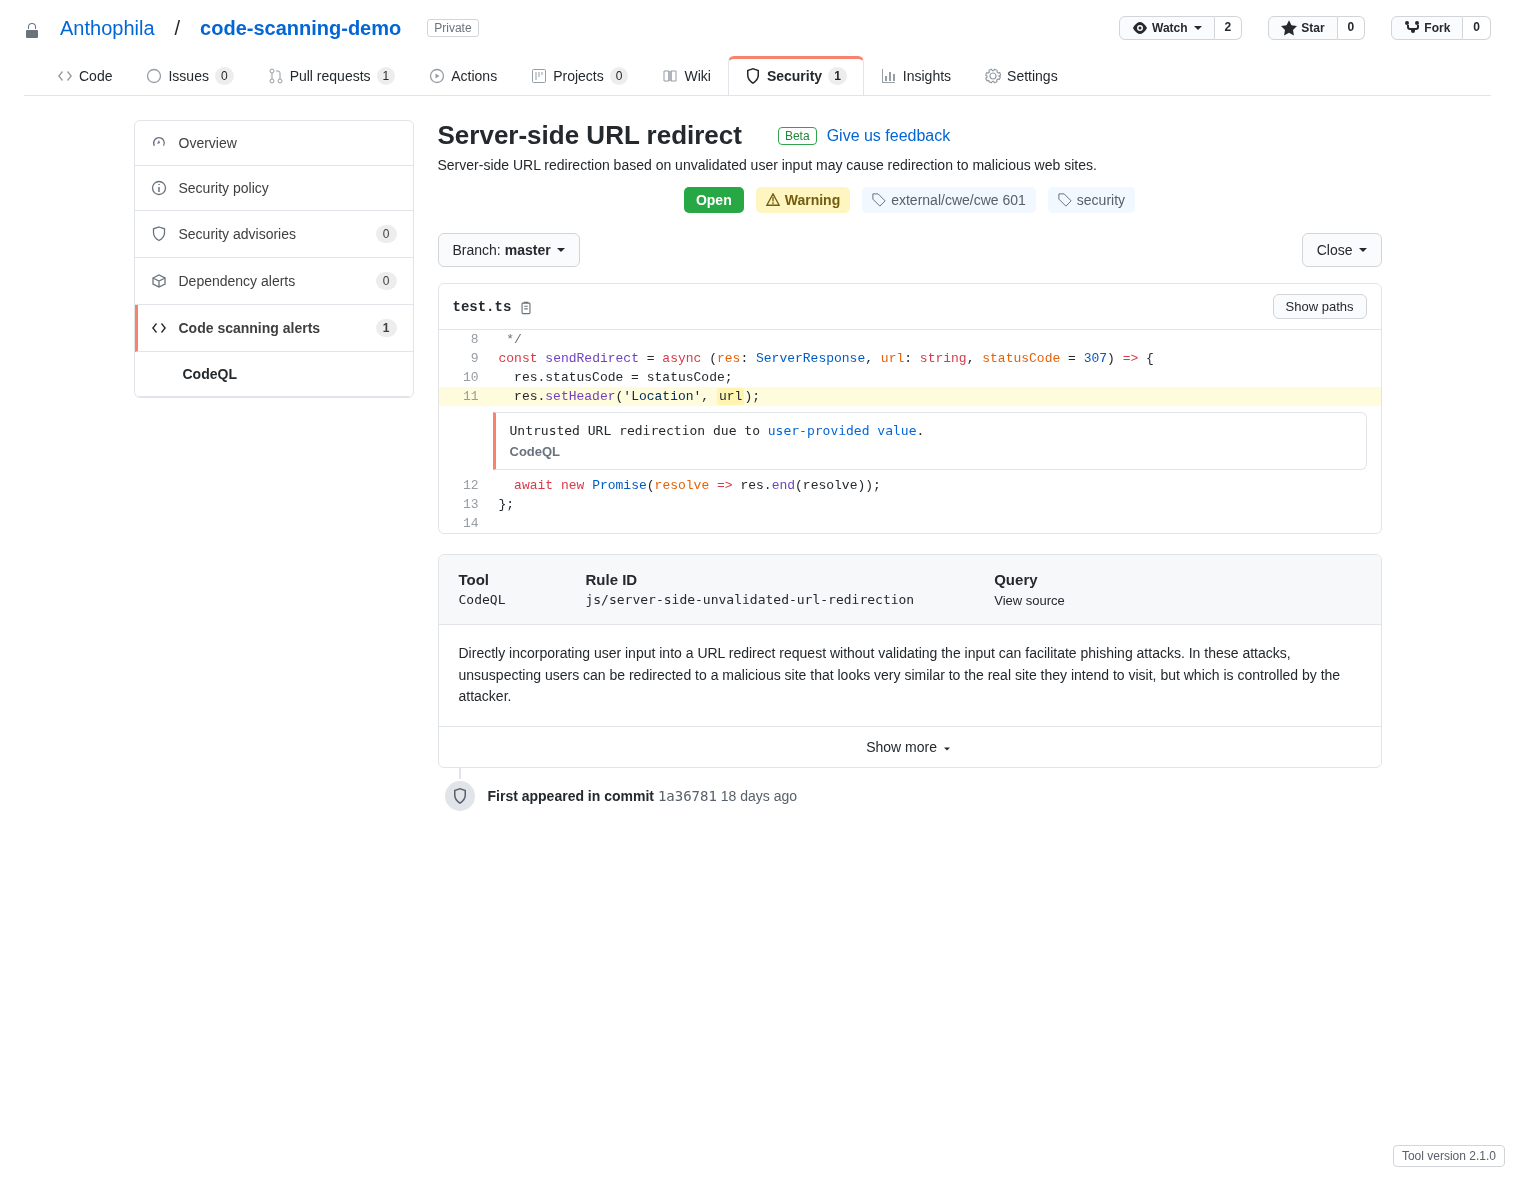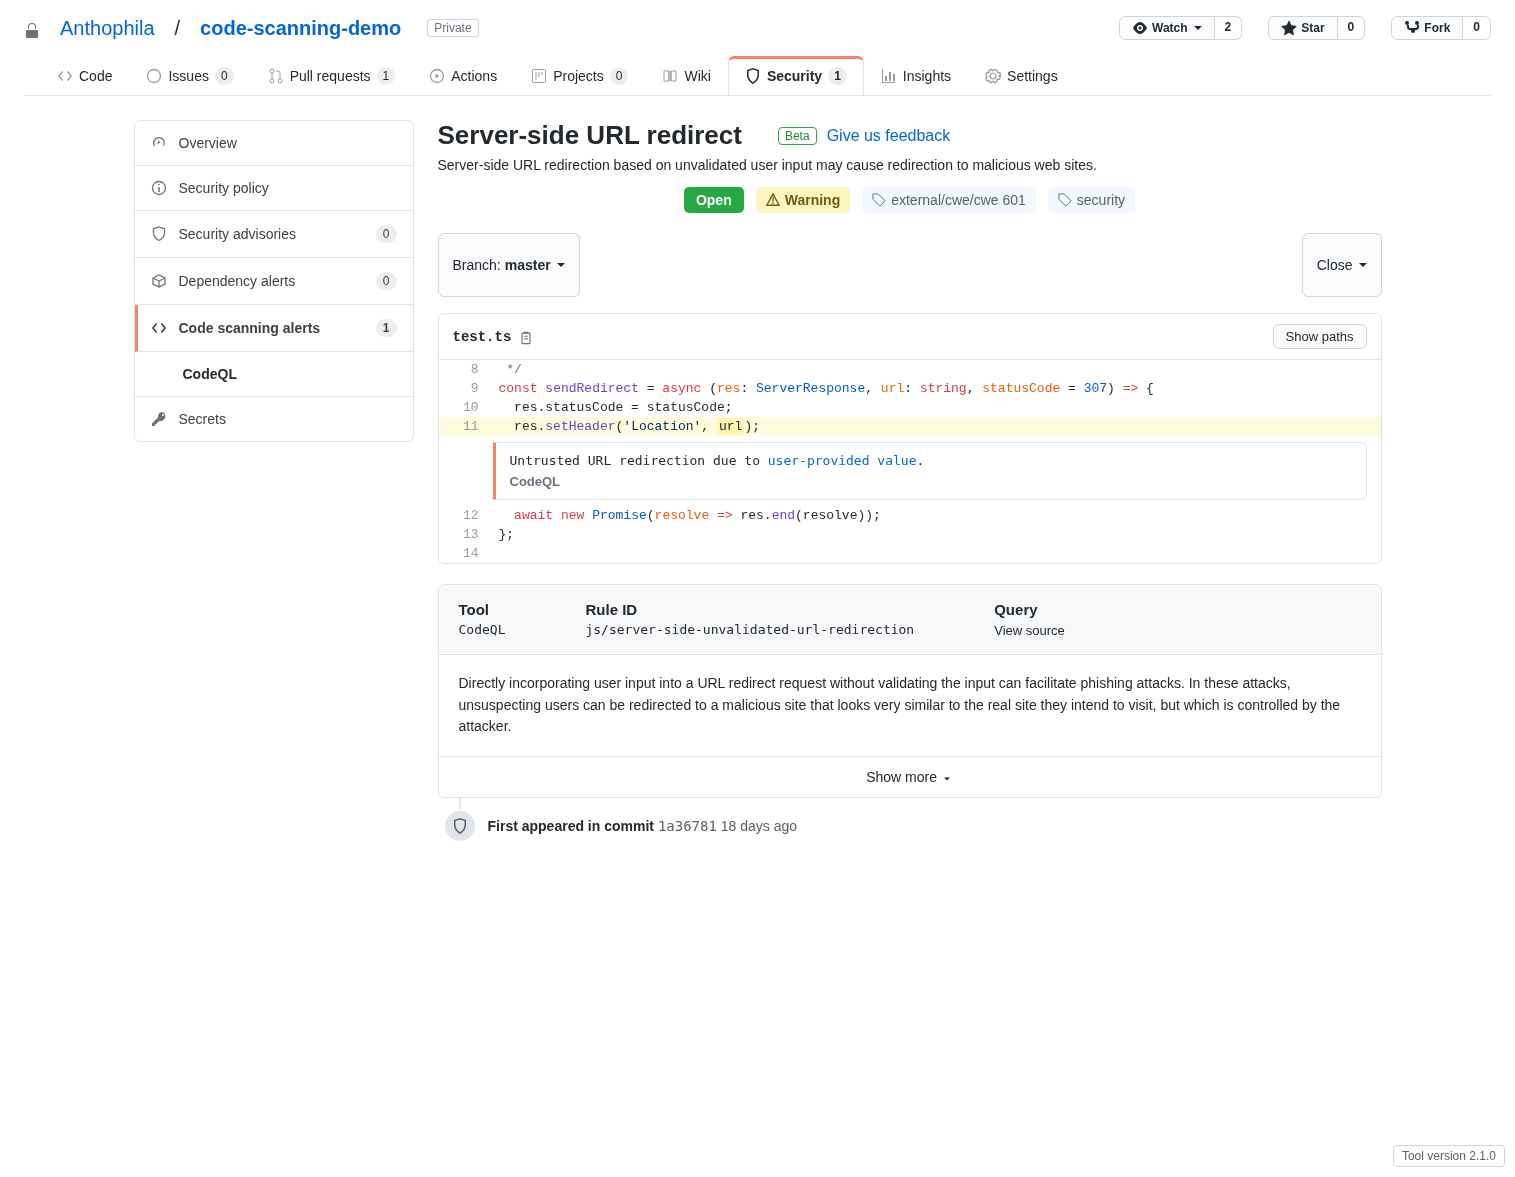--- a/index.html
+++ b/index.html
@@ -49,21 +49,21 @@
 .beta-badge { border: 1px solid #2ea44f; color: #22863a; border-radius: 4px; padding: 1px 6px; font-size: 12px; font-weight: 500; margin-left: 26px; }
 .feedback-link { font-size: 16px; }
 .alert-desc { color: #24292e; margin-bottom: 14px; }
 
 .labels-row { display: flex; gap: 12px; align-items: center; margin-bottom: 20px; justify-content: center; }
 .state-open { background: #28a745; color: #fff; padding: 5px 12px; border-radius: 5px; font-weight: 600; }
 .state-warning { background: #fff5c1; color: #735c0f; padding: 5px 10px; border-radius: 5px; font-weight: 600; display: flex; align-items: center; gap: 5px; }
 .tag-label { background: #f1f8ff; color: #586069; padding: 5px 10px; border-radius: 5px; display: flex; align-items: center; gap: 5px; }
 
 .toolbar-row { display: flex; justify-content: space-between; margin-bottom: 16px; }
-.btn { background: #fafbfc; border: 1px solid #d1d5da; border-radius: 6px; padding: 23px 14px; font-size: 14px; font-weight: 500; color: #24292e; cursor: pointer; display: inline-flex; align-items: center; gap: 4px; }
+.btn { background: #fafbfc; border: 1px solid #d1d5da; border-radius: 6px; padding: 8px 14px; font-size: 14px; font-weight: 500; color: #24292e; cursor: pointer; display: inline-flex; align-items: center; gap: 4px; }
 .branch-btn .branch-label { font-weight: 400; }
 .branch-btn strong { font-weight: 600; }
 
 
 .code-box { border: 1px solid #e1e4e8; border-radius: 6px; margin-bottom: 20px; }
 .code-header { display: flex; align-items: center; padding: 10px 14px; border-bottom: 1px solid #e1e4e8; }
 .filename { font-family: Liberation Mono, monospace; font-weight: 600; font-size: 14px; margin-right: 8px; }
 .copy-icon { color: #6a737d; cursor: pointer; }
 .btn-sm { margin-left: auto; padding: 4px 12px; font-size: 13px; }
 
@@ -254,26 +254,20 @@
       </div>
       <div class="sidenav-item selected">
         <span class="sidenav-icon" style="color:#24292e"><svg width="16" height="16" viewBox="0 0 16 16" fill="currentColor">
               <path d="M5 3L1 8l4 5 1-1-3.2-4L6 4 5 3zm6 0l4 5-4 5-1-1 3.2-4L10 4l1-1z"></path>
             </svg></span>
         <span>Code scanning alerts</span>
         <span class="sidenav-counter">1</span>
       </div>
       <div class="sidenav-sub">
         <span>CodeQL</span>
-      </div>
-      <div class="sidenav-item">
-        <span class="sidenav-icon"><svg width="16" height="16" viewBox="0 0 16 16" fill="currentColor">
-              <path d="M11 1a4 4 0 00-3.8 5.2L1 12.4V15h2.6l.7-.7V13h1.3l.7-.7V11h1.3l1.2-1.2A4 4 0 1011 1zm1 4a1 1 0 110-2 1 1 0 010 2z"></path>
-            </svg></span>
-        <span>Secrets</span>
       </div>
     </div>
   </div>
 
   <div class="main">
     <div class="alert-title-row">
       <h1 class="alert-title">Server-side URL redirect</h1>
       <span class="beta-badge">Beta</span>
       <a href="#" class="feedback-link">Give us feedback</a>
     </div>

